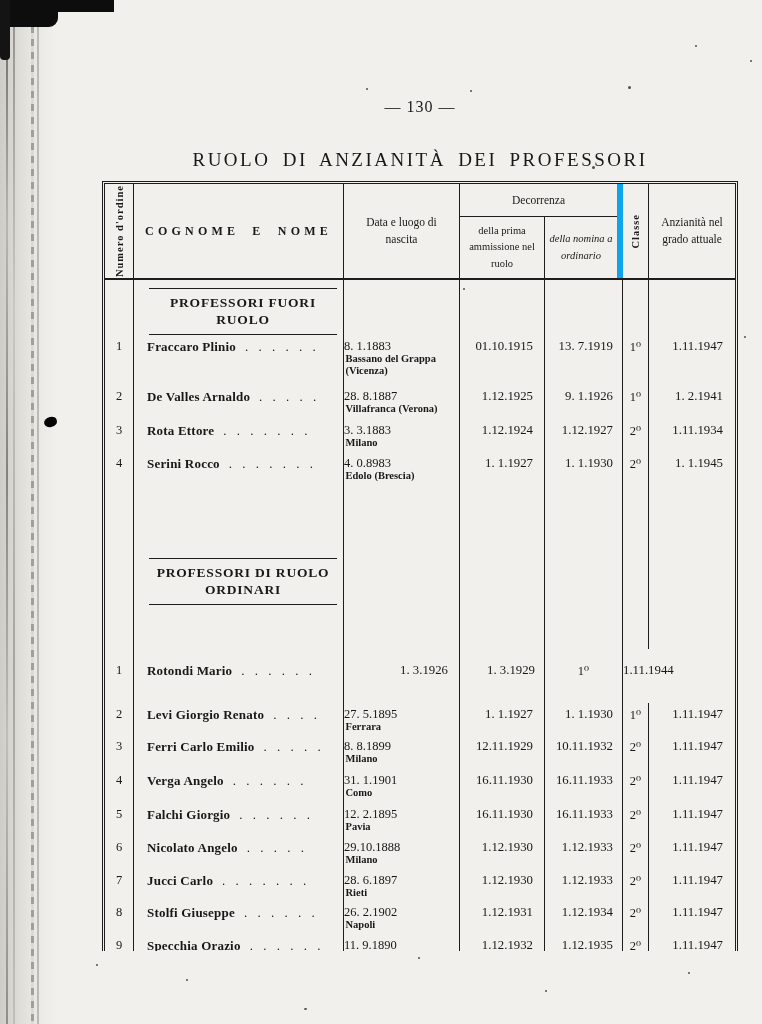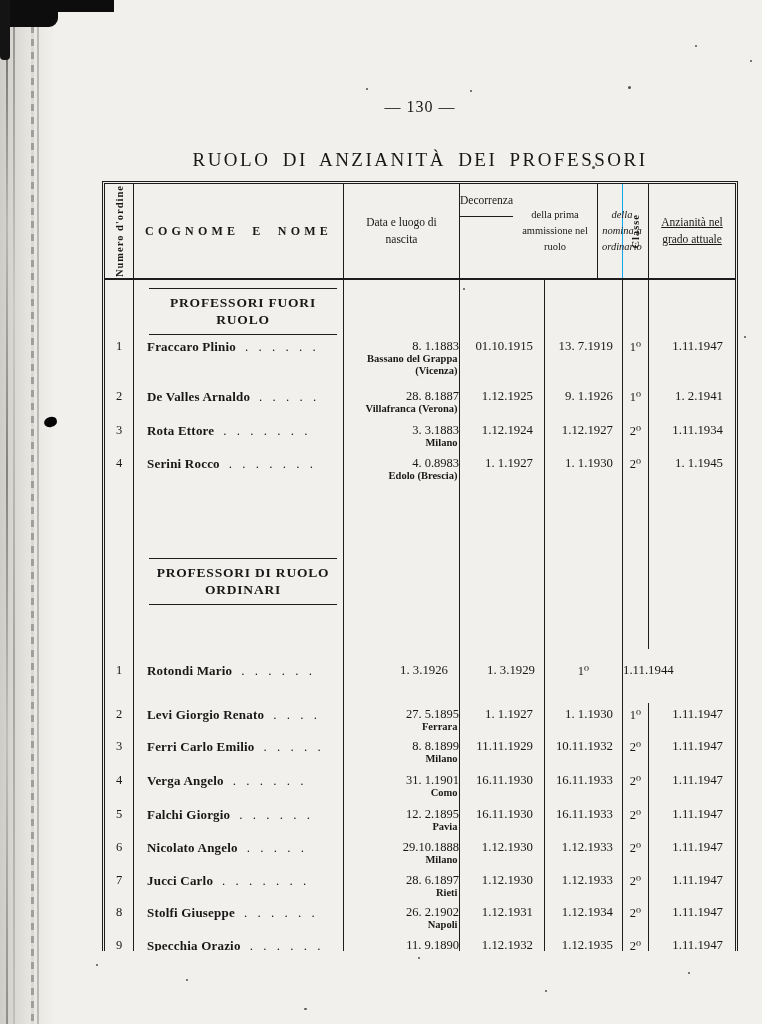--- a/index.html
+++ b/index.html
@@ -31,42 +31,42 @@
   .doctitle { position:absolute; left:102px; width:636px; top:149px; text-align:center;
               font-size:19px; letter-spacing:2.5px; word-spacing:5px; }
   
   .tbl { position:absolute; left:102px; top:181px; width:636px; height:770px;
          box-sizing:border-box; overflow:hidden;
          border-top:3px double #1d1d1d; border-left:3px double #1d1d1d; border-right:3px double #1d1d1d; }
   .thead { display:grid; grid-template-columns:29px 210px 116px 163px 26px 1fr;
            height:96px; box-sizing:border-box; border-bottom:2px solid #1d1d1d; }
   .h { border-right:1px solid #1d1d1d; box-sizing:border-box; display:flex;
        align-items:center; justify-content:center; text-align:center; }
-  .h:last-child { border-right:none;text-decoration:underline; }
+  .h:last-child { border-right:none; }
   .vtext { writing-mode:vertical-rl; transform:rotate(180deg); font-size:10.5px;
            font-weight:bold; letter-spacing:1px; white-space:nowrap; }
   .hname { font-weight:bold; font-size:12px; letter-spacing:.35em; word-spacing:.5em; }
   .hsmall { font-size:11.5px; line-height:1.5; padding:0 6px; }
-  .hgroup { border-right:1px solid #0ea5e9; box-sizing:border-box; display:flex; flex-direction:row; }
+  .hgroup { border-right:6px solid #0ea5e9; box-sizing:border-box; display:flex; flex-direction:column; }
   .gtop { height:33px; box-sizing:border-box; border-bottom:1px solid #1d1d1d;
           display:flex; align-items:center; justify-content:center; font-size:11.5px; }
   .gbot { flex:1; display:flex; }
   .g1 { width:85px; box-sizing:border-box; border-right:1px solid #1d1d1d; }
   .g2 { flex:1;font-style:italic; }
   .g1,.g2 { display:flex; align-items:center; justify-content:center; text-align:center;
             font-size:10.5px; line-height:1.55; padding:2px 4px; }
   .row { display:grid; grid-template-columns:29px 210px 116px 85px 78px 26px 1fr; }
   .c { border-right:1px solid #1d1d1d; box-sizing:border-box; padding-top:4px; font-size:13px; }
   .c:last-child { border-right:none; }
   .padtop .c { padding-top:14px; }
   .c1 { text-align:center; font-size:12.5px; }
   .c2 { padding-left:13px; }
   .pname { font-weight:bold; letter-spacing:.2px;margin-top:36px; }
   .dots { margin-left:9px; word-spacing:7px; }
-  .c3 { text-align:right; }
+  .c3 { text-align:left; }
   .bdate { font-size:12.5px; line-height:14px; }
   .bplace { font-size:10.5px; line-height:12px; font-weight:bold; max-width:112px; margin:0 auto; }
   .c4,.c5,.c7 { text-align:right; font-size:12.8px; }
   .c4 { padding-right:11px; }
   .c5 { padding-right:9px; }
   .c6 { text-align:center; font-size:12.5px; }
   .c7 { padding-right:12px; }
   .sect { margin:4px 6px 0 2px; border-top:1.5px solid #1d1d1d; border-bottom:1.5px solid #1d1d1d;
           padding:5px 0 6px; text-align:center; font-weight:bold; font-size:13.5px;
           letter-spacing:.8px; line-height:17px; }
@@ -251,21 +251,21 @@
       <div class="c c7">1.11.1947</div>
     </div>
 
     <div class="row" style="min-height:34px">
       <div class="c c1">3</div>
       <div class="c c2"><span class="pname">Ferri Carlo Emilio</span><span class="dots">. . . . .</span></div>
       <div class="c c3">
           <div class="bdate">8. 8.1899</div>
           <div class="bplace">Milano</div>
         </div>
-      <div class="c c4">11.11.1929</div>
+      <div class="c c4">12.11.1929</div>
       <div class="c c5">10.11.1932</div>
       <div class="c c6">2⁰</div>
       <div class="c c7">1.11.1947</div>
     </div>
 
     <div class="row" style="min-height:34px">
       <div class="c c1">4</div>
       <div class="c c2"><span class="pname">Verga Angelo</span><span class="dots">. . . . . .</span></div>
       <div class="c c3">
           <div class="bdate">31. 1.1901</div>

